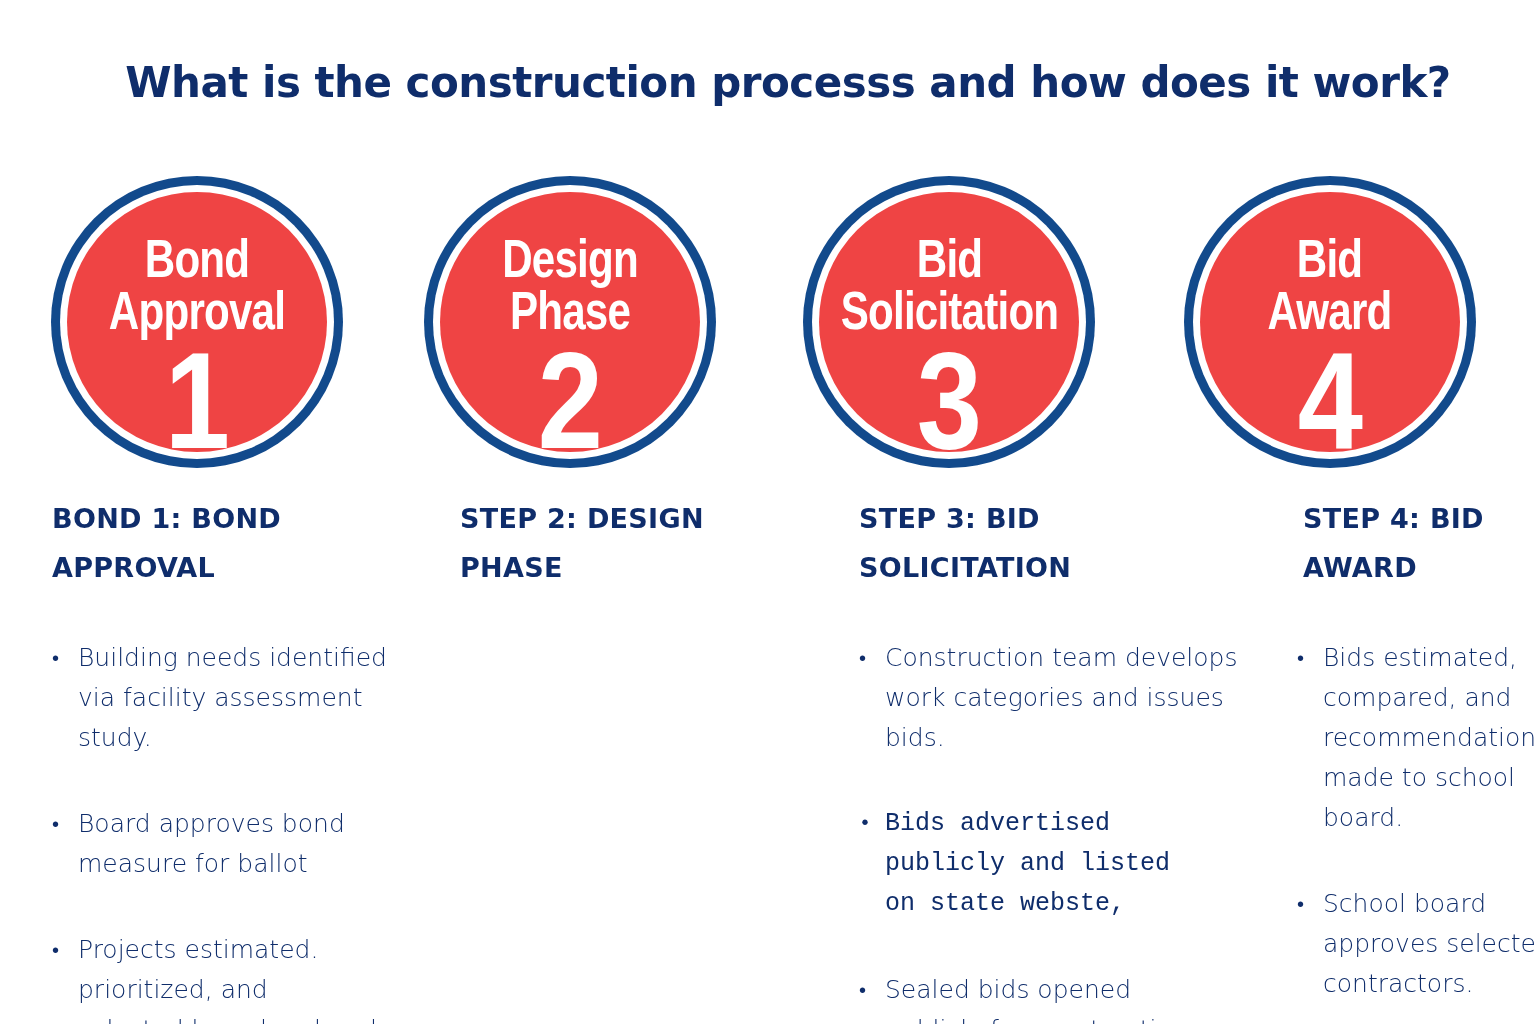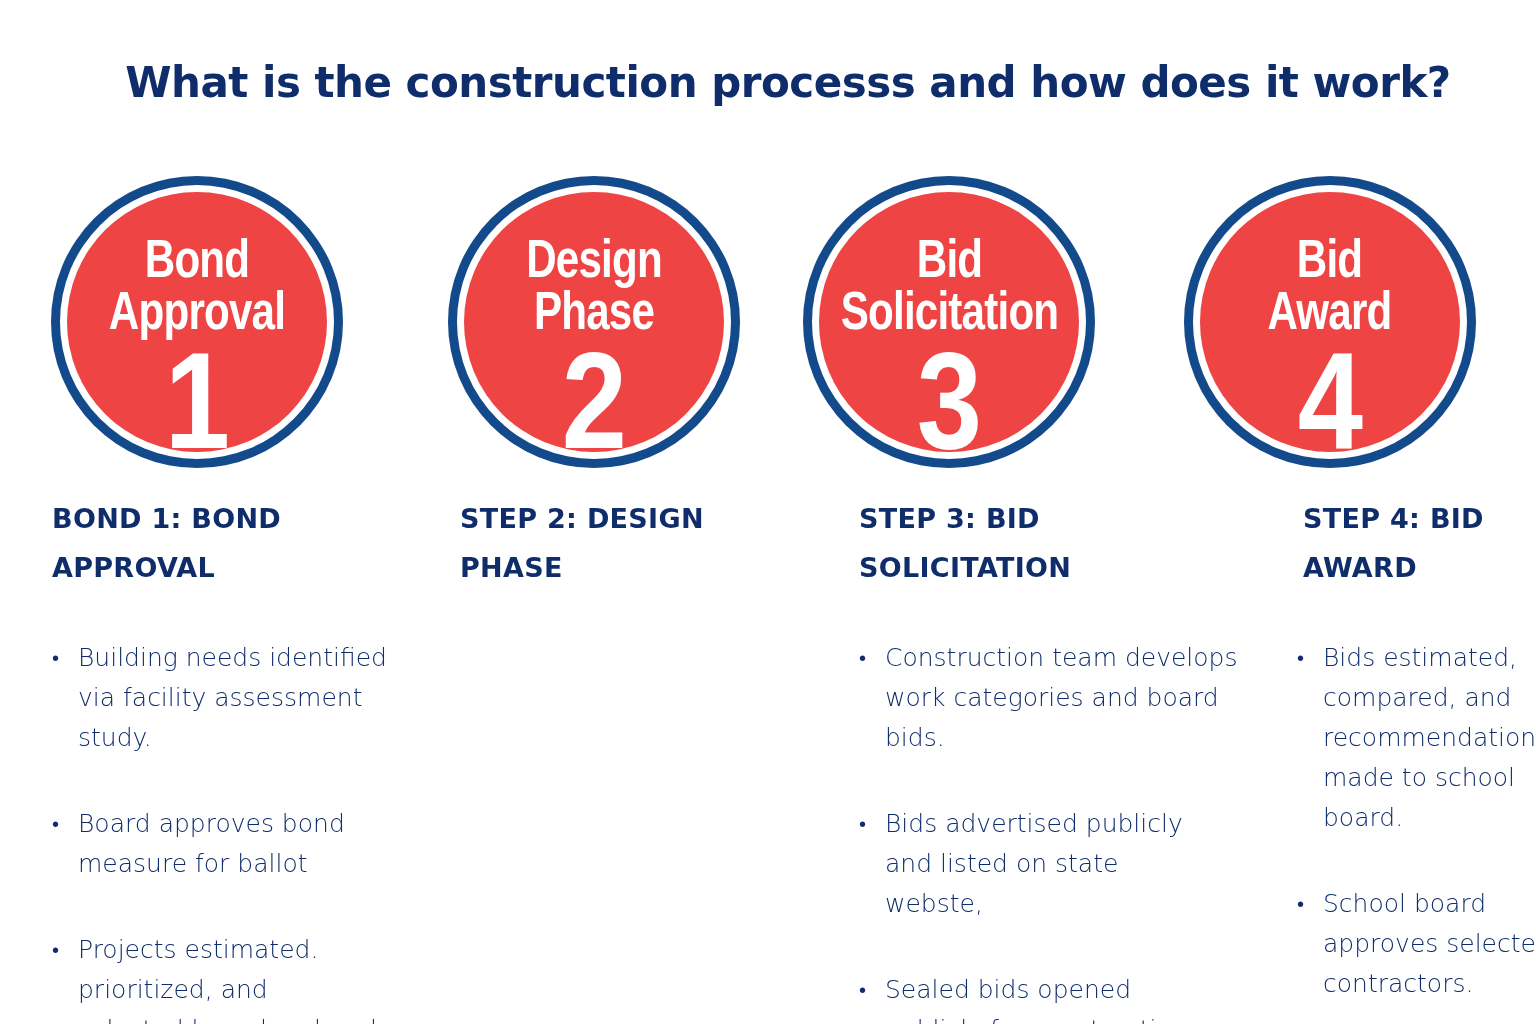--- a/index.html
+++ b/index.html
@@ -37,21 +37,21 @@
   <div class="gap"></div>
   <div class="inner">
     <div class="label">
       <div>Bond</div>
       <div>Approval</div>
     </div>
     <div class="num">1</div>
   </div>
 </div>
 
-<div class="badge" style="left:448px;">
+<div class="badge" style="left:424px;">
   <div class="outer"></div>
   <div class="gap"></div>
   <div class="inner">
     <div class="label">
       <div>Design</div>
       <div>Phase</div>
     </div>
     <div class="num">2</div>
   </div>
 </div>
@@ -100,23 +100,23 @@
 </div>
 
 <div class="col" style="left:460px; width:340px;">
   <h2>STEP 2: DESIGN PHASE</h2>
 </div>
 
 <div class="col" style="left:859px; width:390px;">
   <h2>STEP 3: BID SOLICITATION</h2>
   <ul>
     <li style="width:355px;">
-        <span class="t">Construction team develops work categories and board bids.</span>
+        <span class="t">Construction team develops work categories and issues bids.</span>
       </li>
-    <li style="width:330px;">
+    <li style="width:330px;font-family:Liberation Mono, monospace;">
         <span class="t">Bids advertised publicly and listed on state webste,</span>
       </li>
     <li style="width:330px;">
         <span class="t">Sealed bids opened publicly for construction.</span>
       </li>
   </ul>
 </div>
 
 <div class="col" style="left:1303px; width:270px;">
   <h2 style="width:200px;">STEP 4: BID AWARD</h2>

